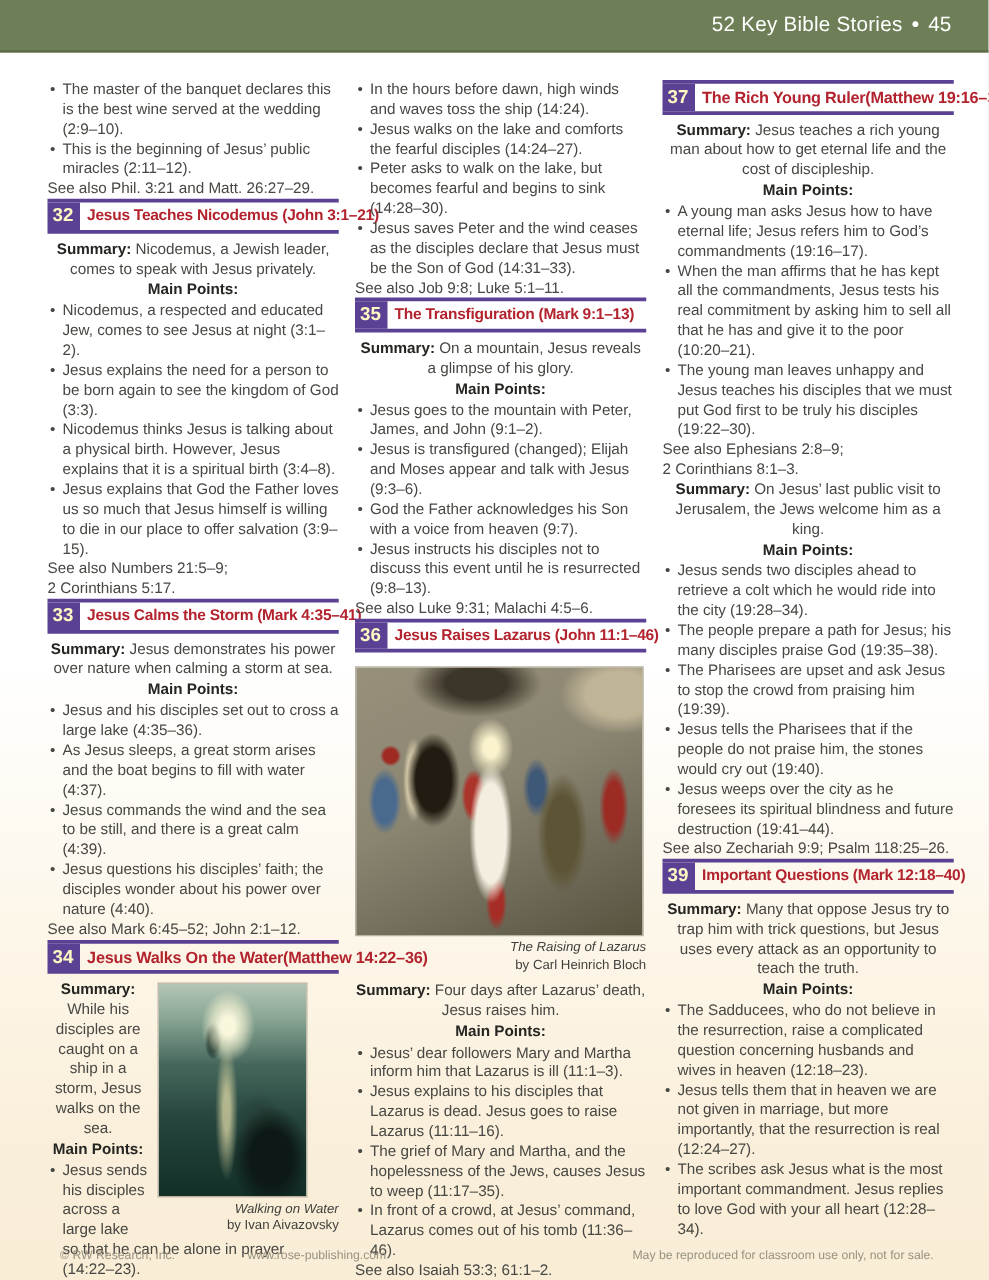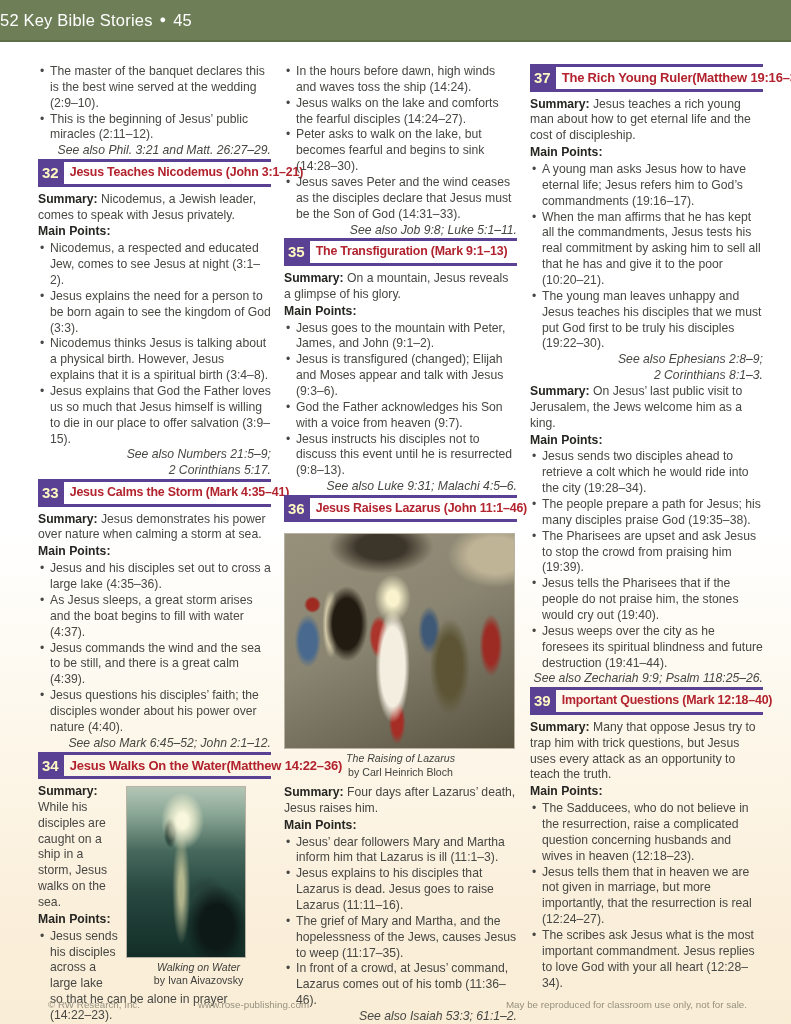--- a/index.html
+++ b/index.html
@@ -5,21 +5,21 @@
   * { margin:0; padding:0; box-sizing:border-box; }
   html,body { background:#e8e8e8; }
   .page {
     position:relative; width:791px; height:1024px; margin:0 auto; overflow:hidden;
     font-family:"Liberation Sans", sans-serif; color:#474743;
     background:linear-gradient(180deg,#ffffff 0%,#ffffff 52%,#fdf7ea 72%,#faefdb 88%,#f9edd6 100%);
   }
   
   .topbar {
     height:42px; background:#6e7f57; border-bottom:2px solid #5d6e49;
-    display:flex; align-items:center; 
+    display:flex; align-items:center; justify-content:flex-end;
     padding-right:30px; color:#ffffff;
   }
   .topbar-title { font-size:16.5px; letter-spacing:.2px; }
   .topbar-dot { font-size:11px; margin:0 7px; position:relative; top:-1px; }
   .topbar-page { font-size:16.5px; }
   
   .cols { display:flex; gap:13px; padding:22px 26px 0 38px; }
   .col { width:233px; flex:0 0 233px; font-size:12.2px; line-height:1.3; }
   
   .sec-head {
@@ -31,28 +31,28 @@
     background:#5a4193; color:#fef9c3; font-weight:bold; font-size:15px;
     display:flex; align-items:center; padding:1px 5px 1px 4px; flex:0 0 auto;
   }
   .sec-title {
     color:#b2232e; font-weight:bold; font-size:12.4px; line-height:1.18;
     padding:3px 0 3px 6px; letter-spacing:-.2px; white-space:nowrap;
     display:flex; flex-direction:row; justify-content:center;
   }
   .sec-title.twoline { font-size:13px; }
   
-  .para { margin:0 0 1px 0; }
+  .para { margin:0 0 1px 0;text-align:center; }
   .lbl { font-weight:bold; color:#252522; }
   .pt { position:relative; padding-left:12px; }
   .pt::before { content:"•"; position:absolute; left:2px; top:0; color:#474743; }
-  .see { font-style:italic; white-space:pre-line;text-align:right; }
+  .see { white-space:pre-line; }
   
   .img-frame { border:1px solid #b9b2a2; }
-  .caption { text-align:center; font-size:10.6px; line-height:1.25; color:#3f3f3b; margin-top:3px; }
+  .caption { text-align:right; font-size:10.6px; line-height:1.25; color:#3f3f3b; margin-top:3px; }
   .cap-title { font-style:italic; display:block; }
   .cap-artist { display:block; }
   .float-art { float:right; width:145px; margin:2px 0 2px 7px; }
   .img-walking {
     width:120px; height:172px;
     background:
       radial-gradient(ellipse 30px 40px at 47% 20%, rgba(255,252,225,.95) 18%, rgba(255,250,215,.55) 45%, rgba(255,250,215,0) 72%),
       radial-gradient(ellipse 7px 15px at 37% 27%, #18322b 55%, rgba(24,50,43,0) 100%),
       radial-gradient(ellipse 13px 80px at 46% 60%, rgba(222,216,165,.75) 20%, rgba(222,216,165,0) 70%),
       radial-gradient(ellipse 42px 55px at 76% 82%, #0d1916 40%, rgba(13,25,22,0) 75%),

